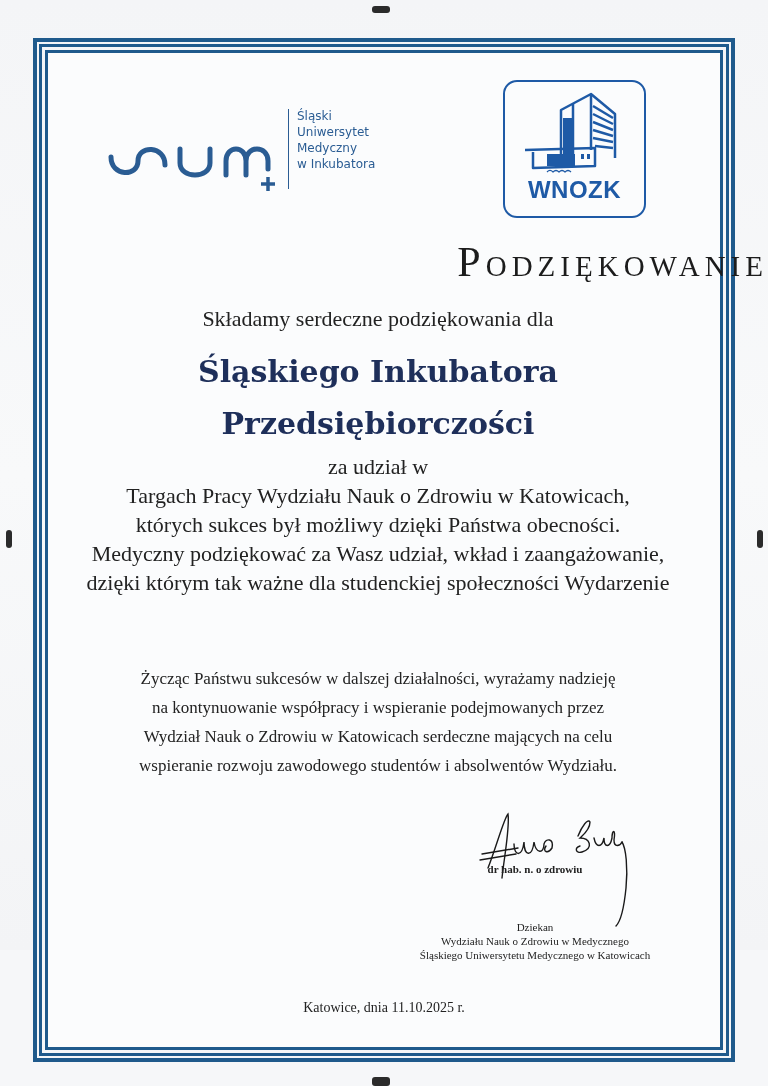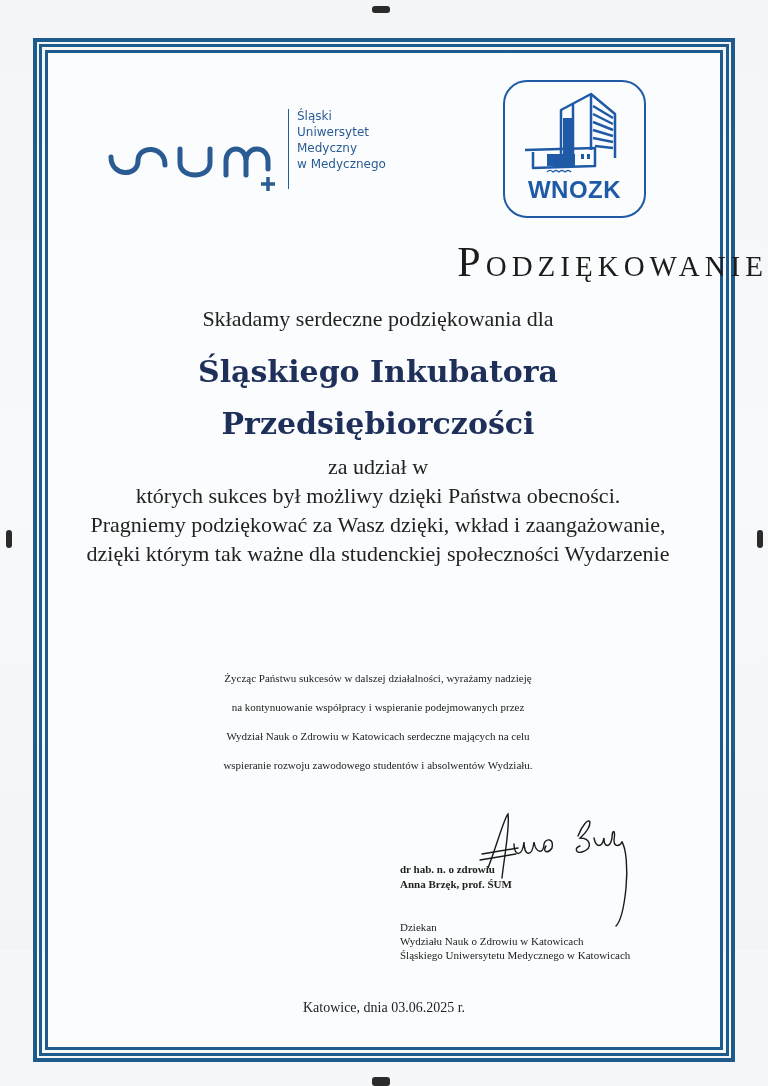--- a/index.html
+++ b/index.html
@@ -42,21 +42,21 @@
     .sum-text {
       position: absolute; left: 189px; top: 3px;
       font-family: "DejaVu Sans", sans-serif; font-size: 12px; line-height: 16px;
       color: #2a5c93;
     }
     .sum-text div { white-space: nowrap; }
 
     
     .wnozk-logo {
       position: absolute; left: 503px; top: 80px; width: 143px; height: 138px;
-      border: 2.5px solid #1e5aa6; border-radius: 24px; box-sizing: border-box;
+      border: 2.5px solid #1e5aa6; border-radius: 14px; box-sizing: border-box;
       background: #fbfcfd;
     }
     .wnozk-building { position: absolute; left: 14px; top: 6px; }
     .wnozk-label {
       position: absolute; left: 0; right: 0; bottom: 12px; text-align: center;
       font-family: "Liberation Sans", sans-serif; font-weight: bold;
       font-size: 24px; color: #1e5aa6; letter-spacing: 0.5px;
     }
 
     
@@ -68,25 +68,25 @@
     .center-line {
       position: absolute; left: 60px; right: 72px; text-align: center;
       font-family: "Liberation Serif", serif; color: #222;
     }
     .intro { top: 306px; font-size: 22px; }
     .recipient {
       top: 346px; font-size: 30px; font-weight: bold; color: #1e2f5a; line-height: 52px;
       font-family: "DejaVu Serif", serif;
     }
     .body1 { top: 452px; font-size: 22px; line-height: 29px; }
-    .body2 { top: 664px; font-size: 11px; line-height: 29px; }
+    .body2 { top: 664px; font-size: 17px; line-height: 29px; }
 
     .signature { position: absolute; left: 478px; top: 808px; }
     .sig-block {
-      position: absolute; left: 400px; width: 270px; 
+      position: absolute; left: 400px; width: 270px; text-align: center;
       font-family: "Liberation Serif", serif; color: #222;
     }
     .sig-title { top: 862px; font-size: 11px; font-weight: bold; line-height: 15px; }
     .sig-role { top: 920px; font-size: 11px; line-height: 14px; }
 
     .date {
       position: absolute; left: 0; right: 0; top: 1000px; text-align: center;
       font-family: "Liberation Serif", serif; font-size: 14px; color: #222;
     }
   </style>
@@ -116,21 +116,21 @@
       <g stroke="#2a5c93" stroke-width="3.5">
         <line x1="160" y1="34" x2="160" y2="48"></line>
         <line x1="153" y1="41" x2="167" y2="41"></line>
       </g>
     </svg>
     <div class="sum-divider"></div>
     <div class="sum-text">
       <div>Śląski</div>
       <div>Uniwersytet</div>
       <div>Medyczny</div>
-      <div>w Medycznego</div>
+      <div>w Inkubatora</div>
     </div>
   </div>
 
   <div class="wnozk-logo">
     <svg class="wnozk-building" width="114" height="90" viewBox="0 0 114 90">
       <g fill="none" stroke="#1e5aa6" stroke-width="2.5" stroke-linejoin="round">
 
         <path d="M42 74 L42 22 L72 6 L96 26 L96 70"></path>
         <path d="M72 6 L72 62"></path>
         <path d="M54 16 L54 72"></path>
@@ -160,22 +160,23 @@
 
   <div class="center-line intro">Składamy serdeczne podziękowania dla</div>
 
   <div class="center-line recipient">
     <div>Śląskiego Inkubatora</div>
     <div>Przedsiębiorczości</div>
   </div>
 
   <div class="center-line body1">
     <div>za udział w</div>
+    <div>Targach Pracy Wydziału Nauk o Zdrowiu w Katowicach,</div>
     <div>których sukces był możliwy dzięki Państwa obecności.</div>
-    <div>Pragniemy podziękować za Wasz dzięki, wkład i zaangażowanie,</div>
+    <div>Medyczny podziękować za Wasz udział, wkład i zaangażowanie,</div>
     <div>dzięki którym tak ważne dla studenckiej społeczności Wydarzenie</div>
   </div>
 
   <div class="center-line body2">
     <div>Życząc Państwu sukcesów w dalszej działalności, wyrażamy nadzieję</div>
     <div>na kontynuowanie współpracy i wspieranie podejmowanych przez</div>
     <div>Wydział Nauk o Zdrowiu w Katowicach serdeczne mających na celu</div>
     <div>wspieranie rozwoju zawodowego studentów i absolwentów Wydziału.</div>
   </div>
 
@@ -186,23 +187,22 @@
       <path d="M2 52 L 38 46"></path>
       <path d="M36 36 C 36 48, 44 50, 46 34 C 46 48, 54 50, 56 34 C 58 46, 66 46, 66 36 C 68 30, 76 30, 74 40 C 70 46, 64 44, 68 38"></path>
       <path d="M100 28 C 104 18, 110 10, 112 14 C 112 22, 104 28, 102 30 C 112 30, 116 40, 104 44 C 98 46, 96 40, 102 38"></path>
       <path d="M116 30 C 118 40, 124 40, 126 30 C 126 40, 132 40, 134 30 C 134 22, 138 20, 136 32 C 136 40, 142 38, 144 34"></path>
       <path d="M144 34 C 148 40, 150 60, 148 80 C 146 100, 142 114, 138 118"></path>
     </g>
   </svg>
 
   <div class="sig-block sig-title">
     <div>dr hab. n. o zdrowiu</div>
-    <div>Anna Brzęk, prof. ŚUM</div>
   </div>
 
   <div class="sig-block sig-role">
     <div>Dziekan</div>
-    <div>Wydziału Nauk o Zdrowiu w Katowicach</div>
+    <div>Wydziału Nauk o Zdrowiu w Medycznego</div>
     <div>Śląskiego Uniwersytetu Medycznego w Katowicach</div>
   </div>
 
-  <div class="date">Katowice, dnia 03.06.2025 r.</div>
+  <div class="date">Katowice, dnia 11.10.2025 r.</div>
 </div>
 
 </body></html>

